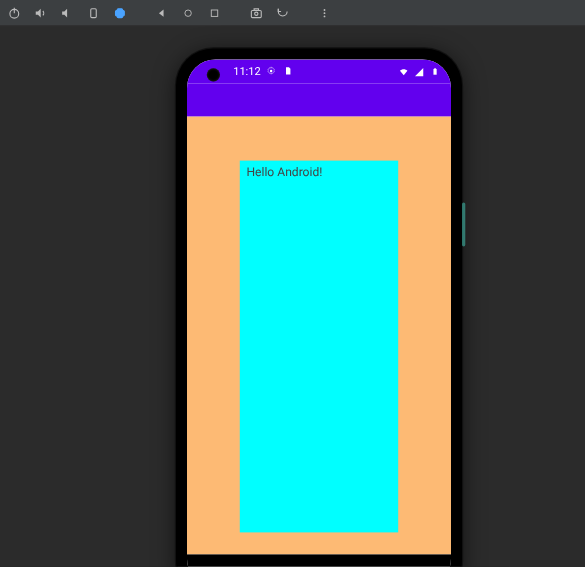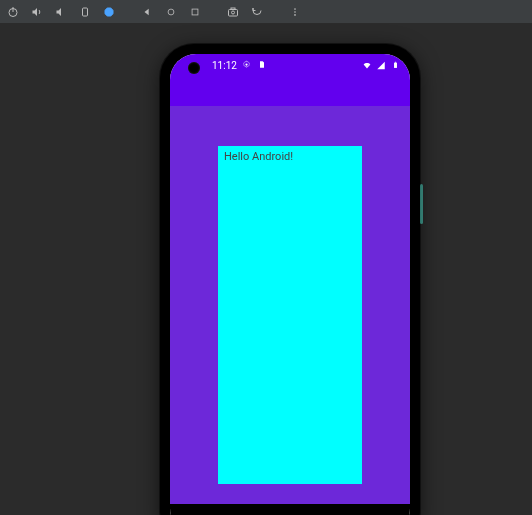--- a/index.html
+++ b/index.html
@@ -106,21 +106,21 @@
   .action-bar {
     height: 30px;
     background: #6200ee;
   }
   
   
   .content {
     position: relative;
     width: 100%;
     height: calc(100% - 22px - 30px - 30px);
-    background: #6d28d9;
+    background: #fdba74;
   }
   .cyan-box {
     position: absolute;
     left: 48px;
     right: 48px;
     top: 40px;
     bottom: 20px;
     background: #00ffff;
     padding: 4px 6px;
   }

